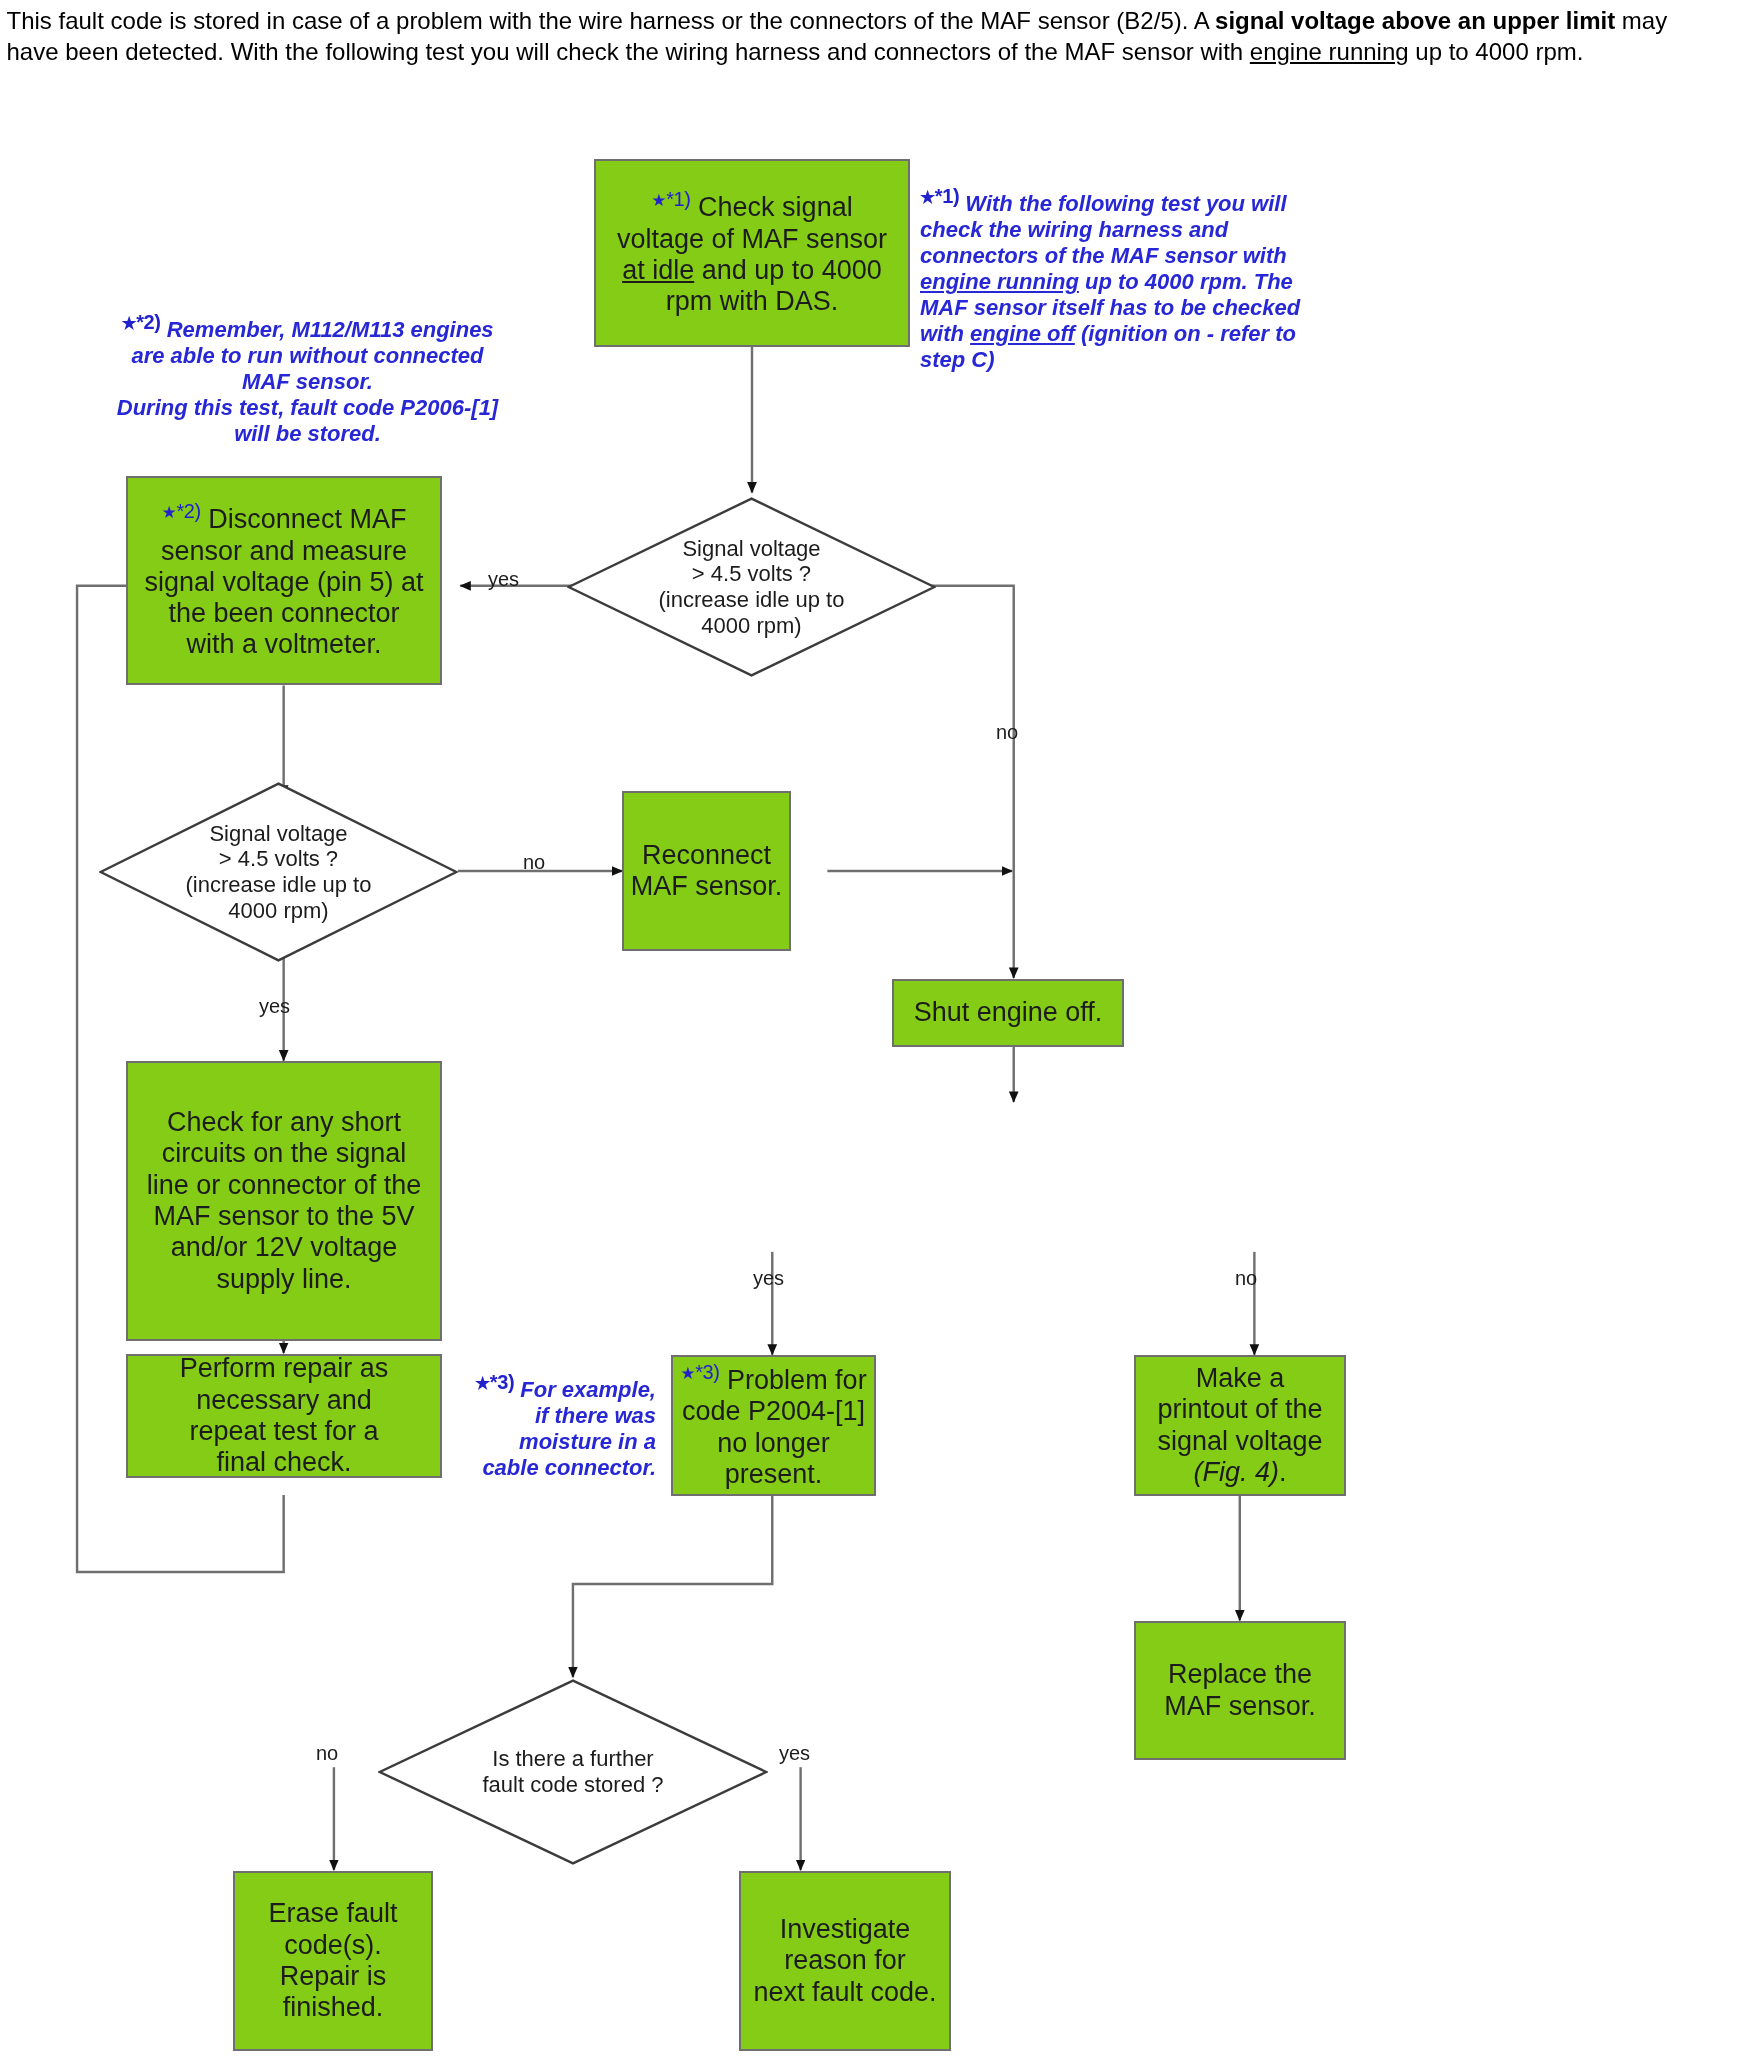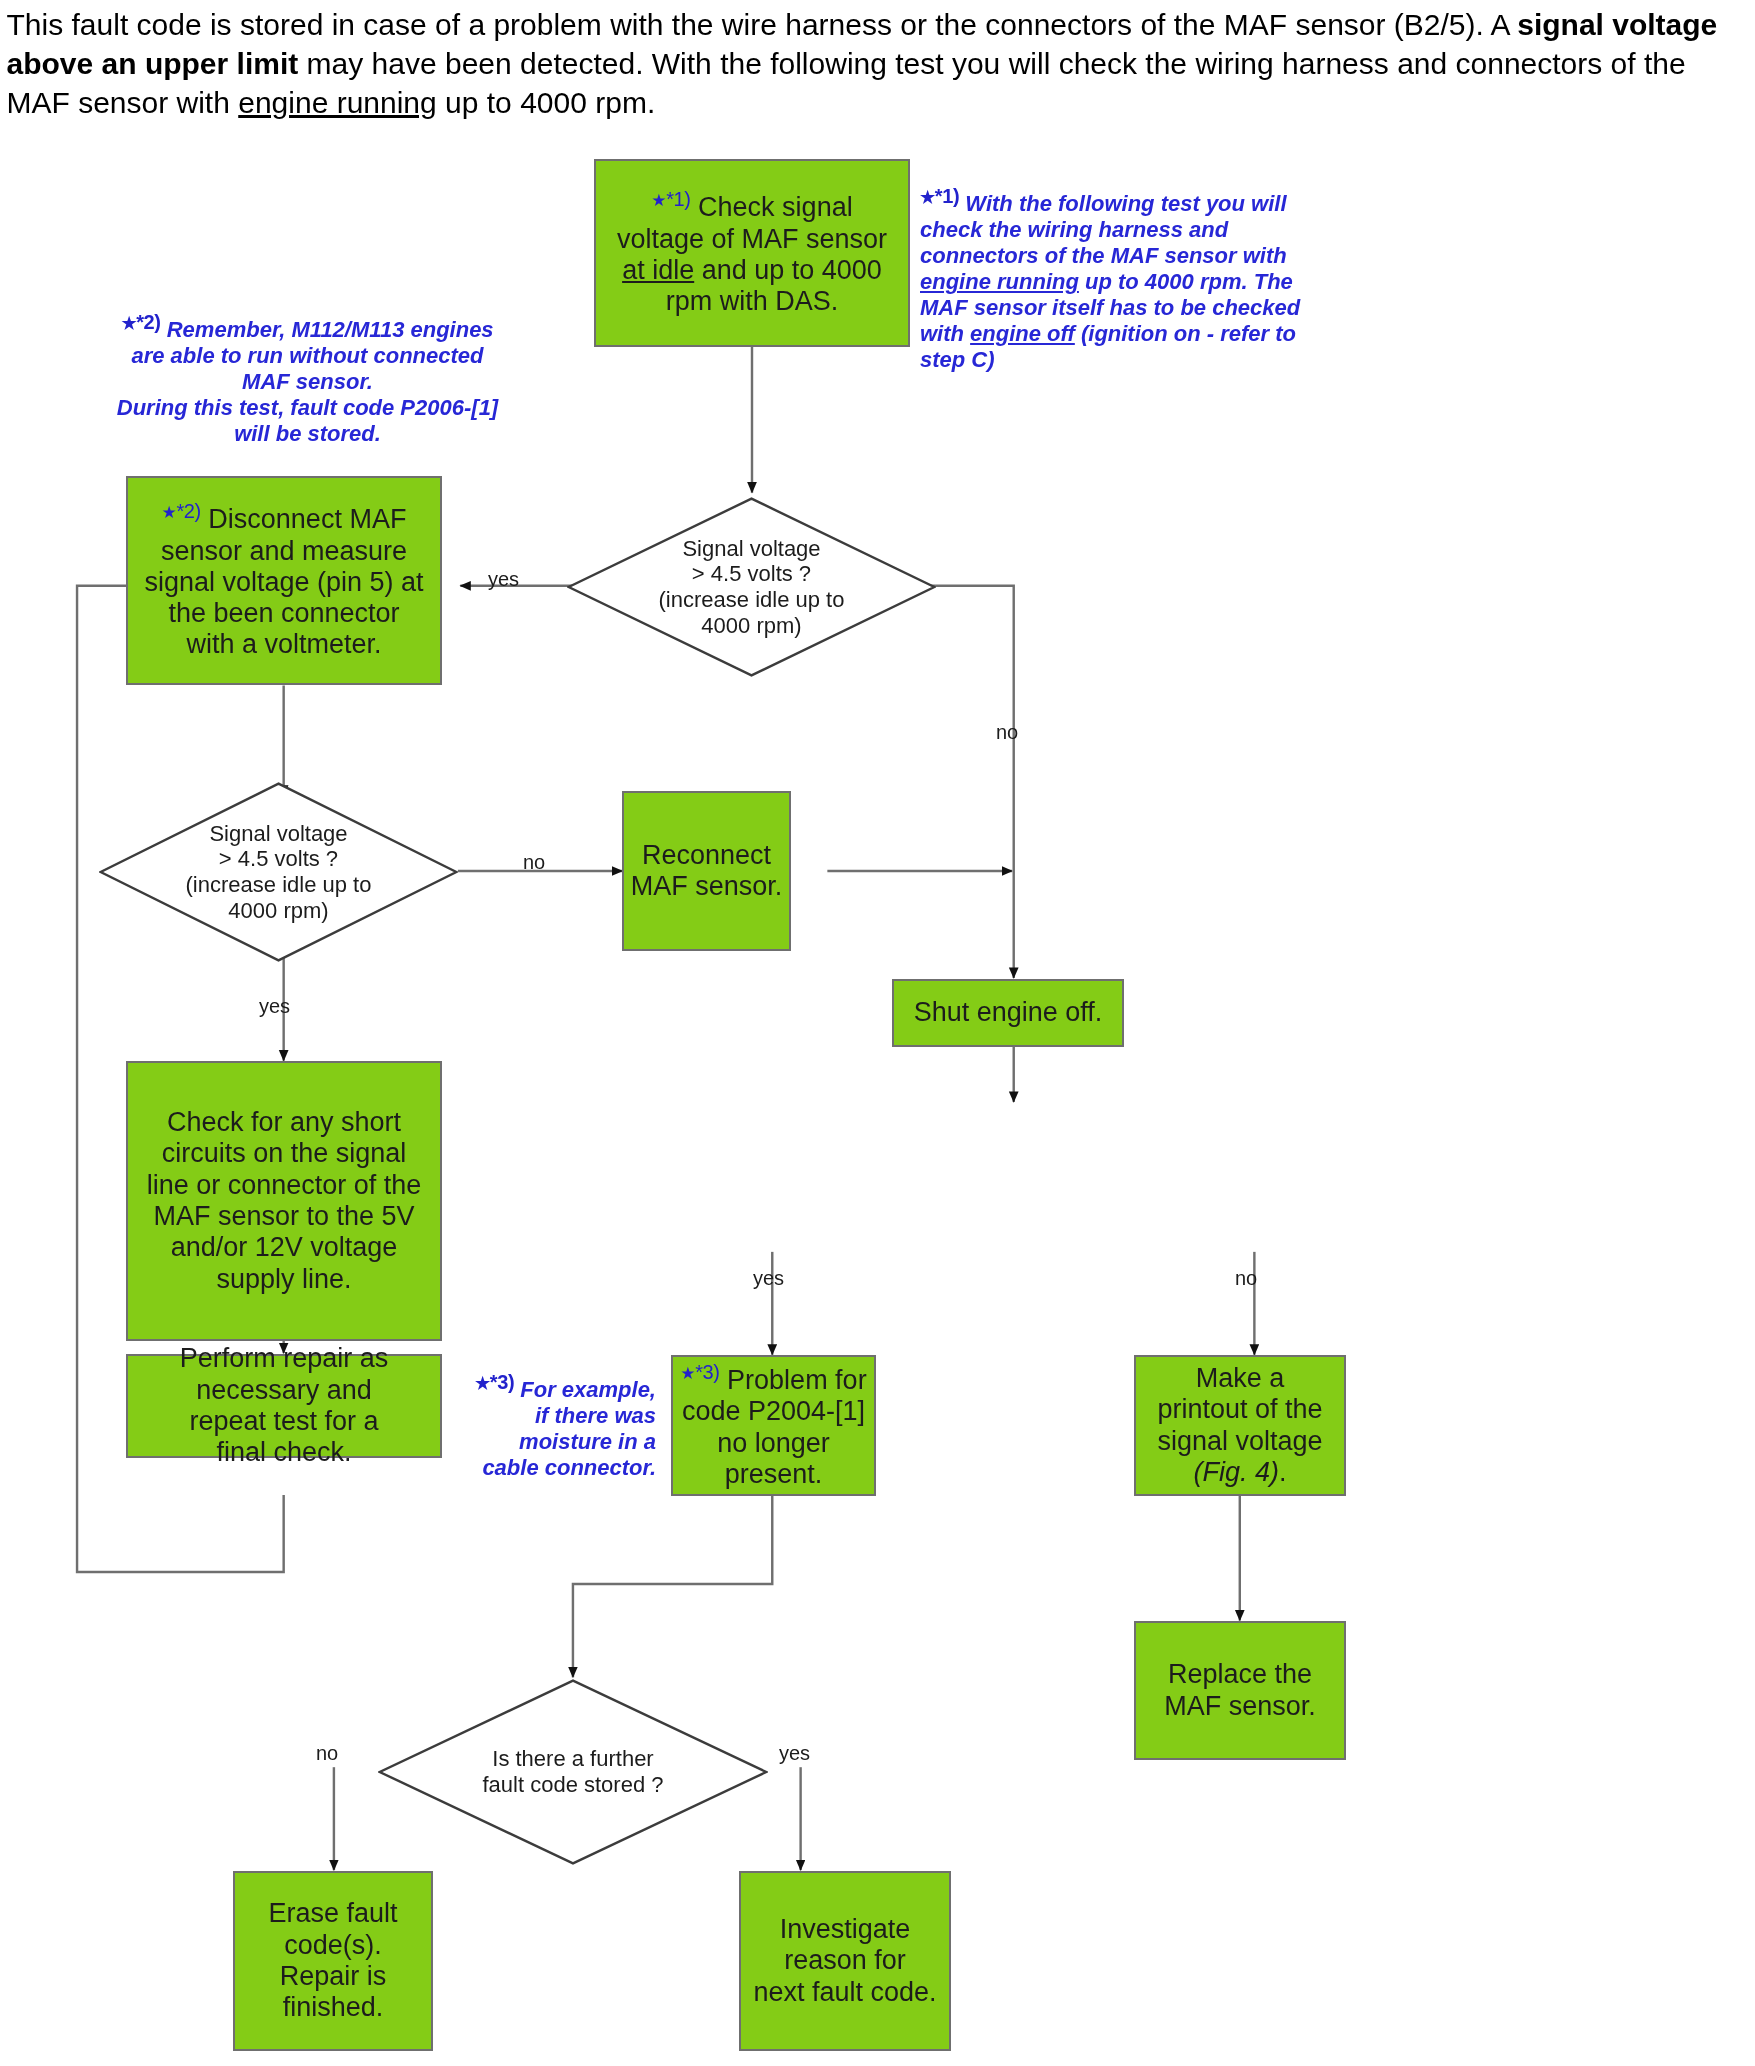--- a/index.html
+++ b/index.html
@@ -1,20 +1,20 @@
 <!DOCTYPE html>
 <html style="font-size:13px"><head>
 <meta charset="utf-8">
 <style>
   html,body{margin:0;padding:0;background:#fff;}
   body{font-family:"Liberation Sans",sans-serif;color:#1a1a1a;}
   #page{position:relative;width:1756px;height:2067px;background:#fff;overflow:hidden;}
 
   
-  #intro{position:absolute;left:6.5px;top:4.9px;width:1718px;font-size:30px;line-height:1.30;color:#000;}
+  #intro{position:absolute;left:6.5px;top:4.9px;width:1718px;font-size:24px;line-height:1.30;color:#000;}
   #intro b{font-weight:bold;}
   #intro u{text-decoration:underline;}
 
   
   #wires{position:absolute;left:0;top:0;width:1756px;height:2067px;}
 
   
   .node{position:absolute;box-sizing:border-box;display:flex;align-items:center;justify-content:center;text-align:center;}
   .box{border:2.4px solid #6f6f6f;background:#84cc16;}
   .box .txt{font-size:27px;line-height:1.16;color:#1c1c1c;padding:1.6px 4.9px;}
@@ -156,21 +156,21 @@
     <div class="txt">
       <span>Check for any short</span><br>
       <span>circuits on the signal</span><br>
       <span>line or connector of the</span><br>
       <span>MAF sensor to the 5V</span><br>
       <span>and/or 12V voltage</span><br>
       <span>supply line.</span>
     </div>
   </div>
 
-  <div class="node box" style="left:126px;top:1354px;width:316px;height:104px;">
+  <div class="node box" style="left:126px;top:1354px;width:316px;height:124px;">
     <div class="txt">
       <span>Perform repair as</span><br>
       <span>necessary and</span><br>
       <span>repeat test  for a</span><br>
       <span>final check.</span>
     </div>
   </div>
 
 
   <div class="node box" style="left:671px;top:1355px;width:205px;height:141px;">

